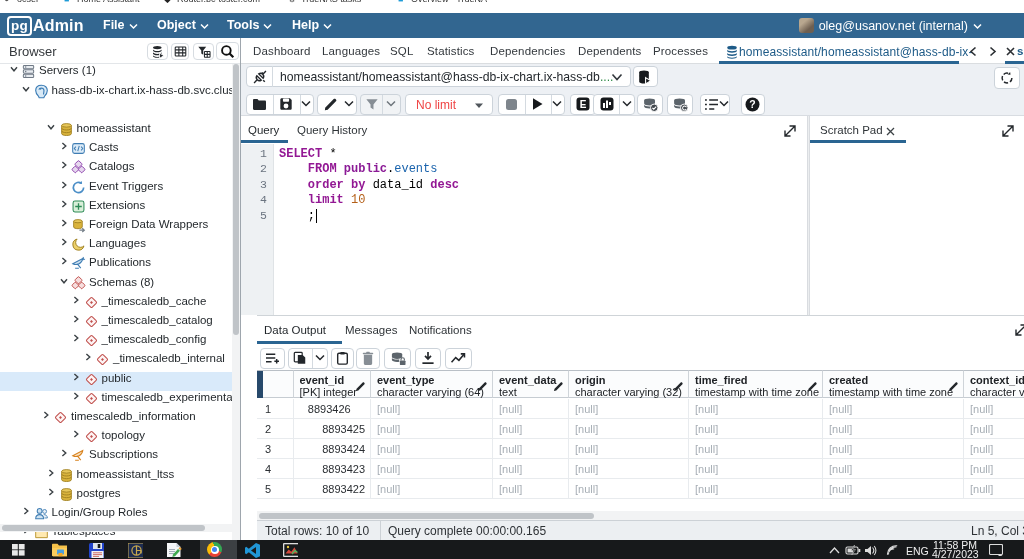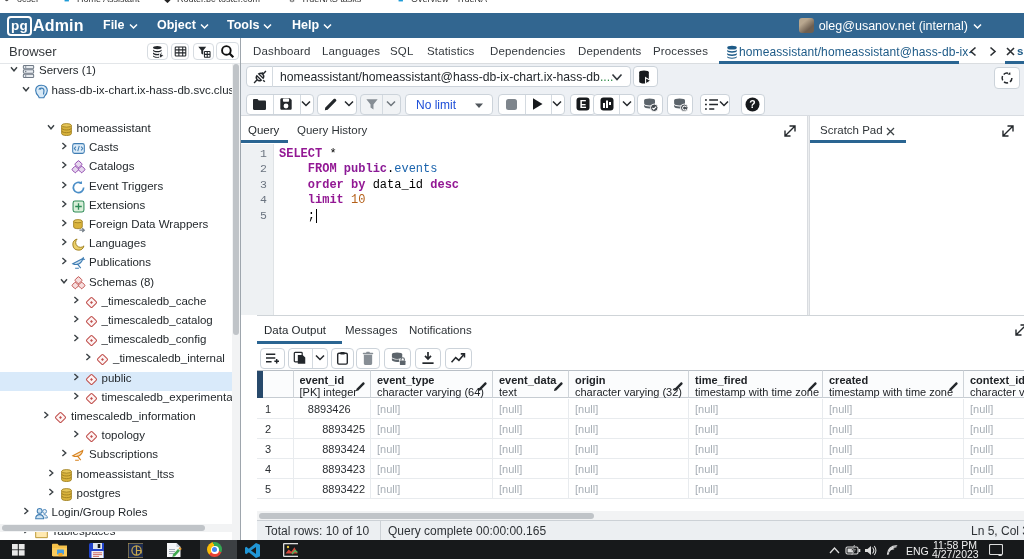--- a/index.html
+++ b/index.html
@@ -562,21 +562,21 @@
           </svg>
         </span>
         <span class="vline" style="left:21px"></span>
         <span class="seg" style="left:21px;right:0">
           <svg width="10" height="8">
             <path d="M1 1.5l4 4 4-4" fill="none" stroke="#6e757c" stroke-width="1.5"></path>
           </svg>
         </span>
       </div>
 <div class="btn" style="left:164px;width:88px;top:56px;height:20.5px">
-        <span style="position:absolute;left:10px;top:3px;font-size:12px;color:#1d4ed8">No limit</span>
+        <span style="position:absolute;left:10px;top:3px;font-size:12px;color:#ef4444">No limit</span>
         <svg style="position:absolute;right:8px;top:7px" width="10" height="8">
           <path d="M1 1.5l4 4.5 4-4.5" fill="#50565c"></path>
         </svg>
       </div>
 <div class="btn" style="left:256.5px;width:67.5px;top:56px;height:20.5px">
         <span class="seg" style="left:0;width:26px">
           <svg width="13" height="13">
             <rect x="1" y="1" width="11" height="11" rx="2.5" fill="#7e858c"></rect>
           </svg>
         </span>

